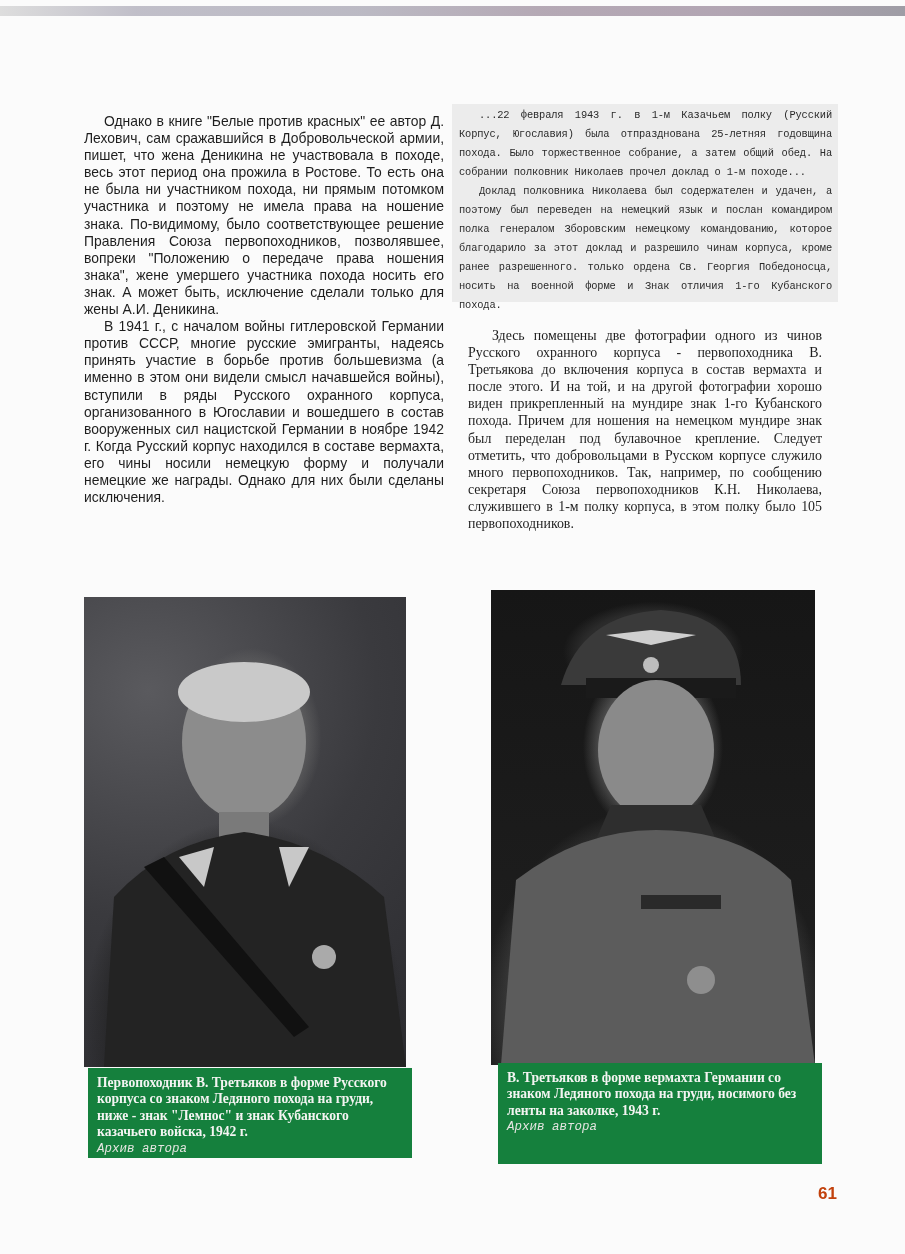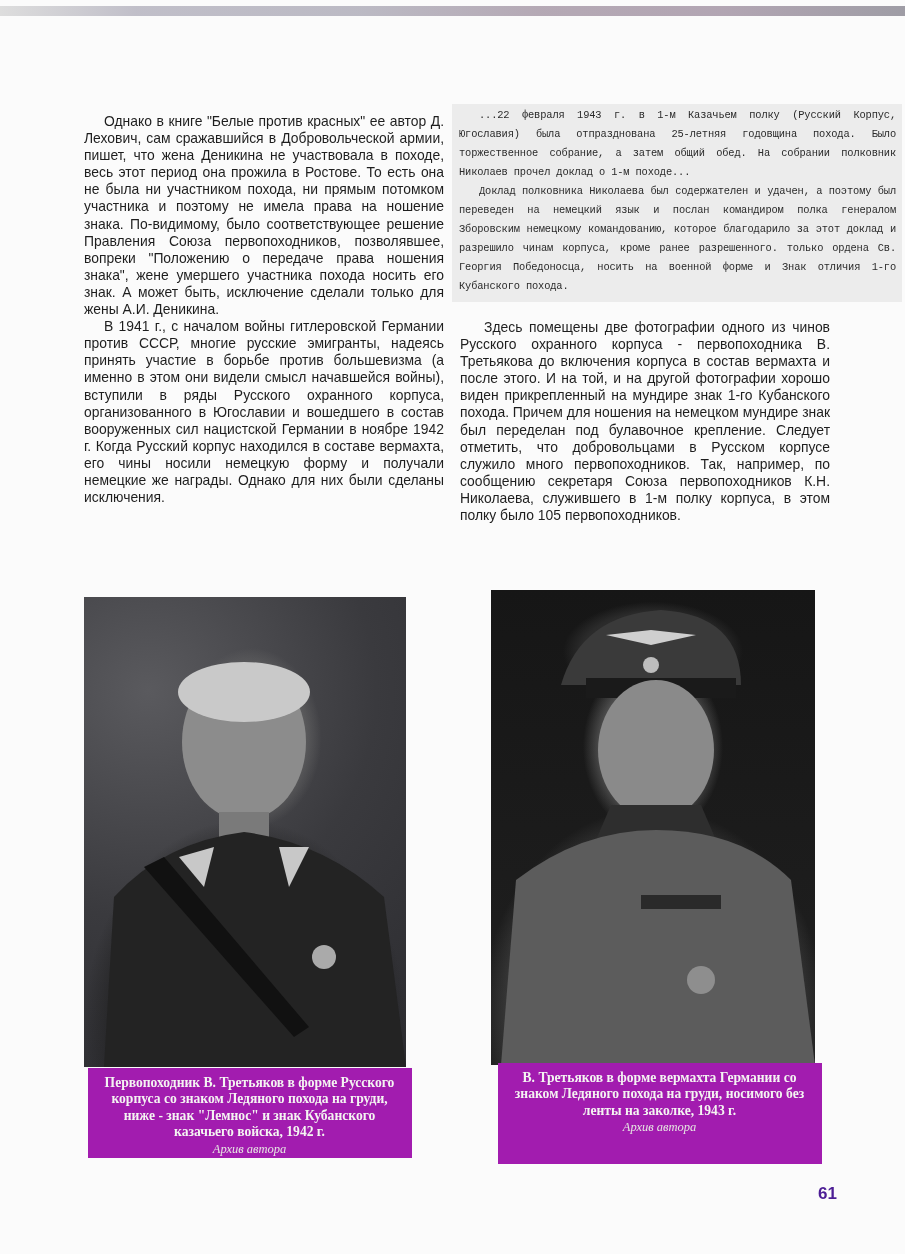--- a/index.html
+++ b/index.html
@@ -13,61 +13,60 @@
     position: absolute; left: 0; top: 6px; width: 905px; height: 10px;
     background: linear-gradient(90deg, #d8d8d8 0%, #b6b4c0 15%, #b0aeba 40%, #a89aa8 60%, #a596a6 80%, #8e8c96 100%);
     opacity: 0.85;
   }
   .col-left {
     position: absolute; left: 84px; top: 113px; width: 360px;
     font-size: 13.9px; line-height: 17.1px; text-align: justify;
   }
   .col-left p { margin: 0; text-indent: 20px; }
   .quote-box {
-    position: absolute; left: 452px; top: 104px; width: 450px; height: 198px;
+    position: absolute; left: 452px; top: 104px; width: 386px; height: 198px;
     background: #ececec; box-sizing: border-box; padding: 2px 6px 0 7px;
     font-family: "Liberation Mono", monospace; font-size: 10.4px; line-height: 19px;
     color: #2a2a2a; letter-spacing: -0.15px;
   }
   .quote-box p { margin: 0; text-indent: 20px; text-align: justify; }
   .col-right {
     position: absolute; left: 456px; top: 315px; width: 378px;
     font-size: 13.9px; line-height: 17.1px; text-align: justify;
   }
-  .col-right p { margin: 4px; text-indent: 24px; }
+  .col-right p { margin: 12px; text-indent: 24px; font-family: Liberation Serif, serif; }
   .photo {
     position: absolute; overflow: hidden;
   }
   .photo-left {
     left: 84px; top: 597px; width: 322px; height: 470px;
     background:
       radial-gradient(ellipse 70px 90px at 52% 30%, #9a9a9a 0%, #6b6b6b 60%, transparent 100%),
       radial-gradient(ellipse 160px 200px at 50% 90%, #2c2c2c 0%, #1d1d1d 70%, transparent 100%),
       radial-gradient(circle at 20% 20%, #5a5a5e 0%, #3a3a3e 50%, #2b2b2f 100%);
   }
   .photo-right {
     left: 491px; top: 590px; width: 324px; height: 475px;
     background:
       radial-gradient(ellipse 90px 50px at 50% 13%, #4a4a4a 0%, #2a2a2a 80%, transparent 100%),
       radial-gradient(ellipse 70px 90px at 50% 33%, #9a9a9a 0%, #6e6e6e 60%, transparent 100%),
       radial-gradient(ellipse 170px 200px at 50% 88%, #6b6b6b 0%, #515151 70%, transparent 100%),
       linear-gradient(180deg, #161616 0%, #202020 100%);
   }
   .caption {
-    position: absolute; background: #a21caf; color: #f4f4f2;
+    position: absolute; background: #15803d; color: #f4f4f2;
     font-family: "Liberation Serif", serif; font-weight: bold;
     font-size: 13.6px; line-height: 16.4px; box-sizing: border-box;
     padding: 7px 10px 6px 9px;
-    text-align: center;
   }
-  .caption .credit { font-weight: normal; font-style: italic; font-size: 12.5px; color: #e6e6e2; }
+  .caption .credit { font-weight: normal; font-style: italic; font-size: 12.5px; color: #e6e6e2; font-family: Liberation Mono, monospace; }
   .caption-left { left: 88px; top: 1068px; width: 324px; height: 90px; }
   .caption-right { left: 498px; top: 1063px; width: 324px; height: 101px; }
   .page-number {
-    position: absolute; left: 818px; top: 1184px; font-size: 17px; font-weight: bold; color: #4c1d95;
+    position: absolute; left: 818px; top: 1184px; font-size: 17px; font-weight: bold; color: #c2410c;
   }
 </style>
 </head>
 <body>
 
 <div class="top-band"></div>
 
 <div class="col-left">
   <p>Однако в книге "Белые против красных" ее автор Д. Лехович, сам сражавшийся в Добровольческой армии, пишет, что жена Деникина не участвовала в походе, весь этот период она прожила в Ростове. То есть она не была ни участником похода, ни прямым потомком участника и поэтому не имела права на ношение знака. По-видимому, было соответствующее решение Правления Союза первопоходников, позволявшее, вопреки "Положению о передаче права ношения знака", жене умершего участника похода носить его знак. А может быть, исключение сделали только для жены А.И. Деникина.</p>
   <p>В 1941 г., с началом войны гитлеровской Германии против СССР, многие русские эмигранты, надеясь принять участие в борьбе против большевизма (а именно в этом они видели смысл начавшейся войны), вступили в ряды Русского охранного корпуса, организованного в Югославии и вошедшего в состав вооруженных сил нацистской Германии в ноябре 1942 г. Когда Русский корпус находился в составе вермахта, его чины носили немецкую форму и получали немецкие же награды. Однако для них были сделаны исключения.</p>

